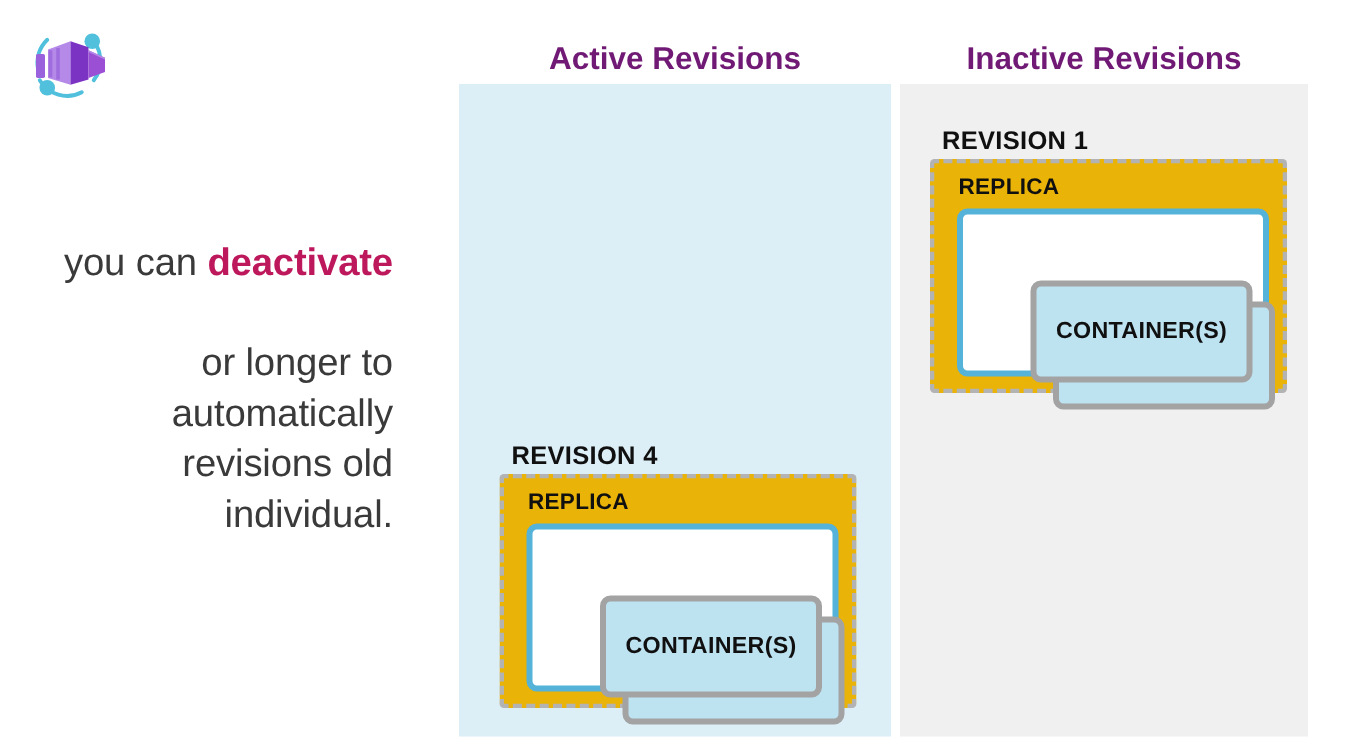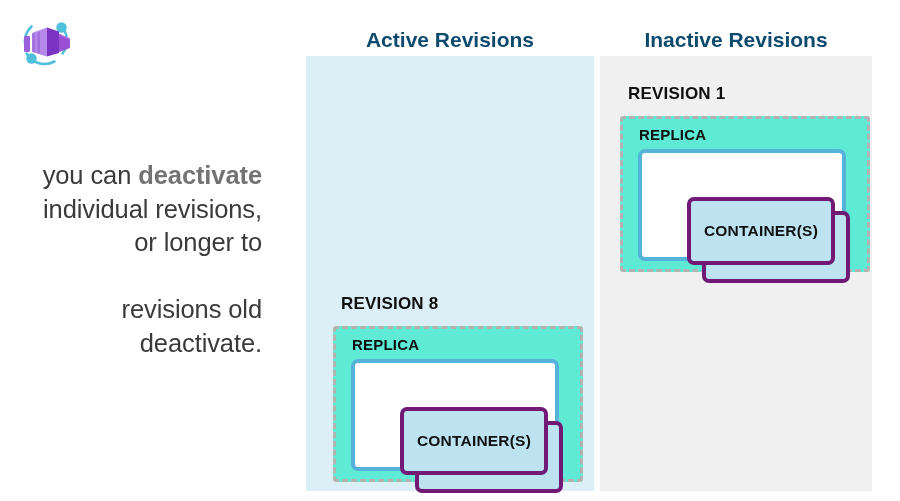--- a/index.html
+++ b/index.html
@@ -32,30 +32,30 @@
     width: 262px;
     text-align: right;
     font-size: 25.5px;
     line-height: 33.5px;
     color: #3a3a3a;
     font-weight: 400;
     letter-spacing: -0.1px;
   }
   #description-text b {
     font-weight: 700;
-    color: #737373;
+    color: #be185d;
   }
 
   
   .column-heading {
     position: absolute;
     top: 28px;
     font-size: 21px;
     font-weight: 700;
-    color: #0c4a6e;
+    color: #701a75;
     text-align: center;
   }
   #heading-active  { left: 306px; width: 288px; }
   #heading-inactive{ left: 600px; width: 272px; }
 
   
   .panel {
     position: absolute;
     top: 56px;
     height: 435px;
@@ -80,26 +80,25 @@
     top: 0px;
     font-size: 17px;
     font-weight: 700;
     color: #101010;
     letter-spacing: 0.2px;
     white-space: nowrap;
   }
 
   .revision-box {
     position: absolute;
-    top: 32px;
+    top: 22px;
     left: 0;
     border: 3px dashed #b3b3b3;
-    background: #5eead4;
+    background: #eab308;
     border-radius: 3px;
-    padding-left: 12px;
   }
 
   .replica-label {
     position: absolute;
     left: 16px;
     top: 7px;
     font-size: 15px;
     font-weight: 700;
     color: #101010;
     letter-spacing: 0.2px;
@@ -109,21 +108,21 @@
   .replica-box {
     position: absolute;
     background: #ffffff;
     border: 4px solid #55b3d9;
     border-radius: 7px;
   }
 
   .container-box {
     position: absolute;
     background: #bde2f0;
-    border: 4px solid #701a75;
+    border: 4px solid #a3a3a3;
     border-radius: 7px;
   }
   .container-box.back  { z-index: 1; }
   .container-box.front { z-index: 2; display: flex; align-items: center; justify-content: center; }
 
   .container-label {
     font-size: 15.5px;
     font-weight: 700;
     color: #101010;
     letter-spacing: 0.2px;
@@ -165,25 +164,25 @@
 
     <path d="M 45 20.5 L 56 25.5 L 56 35 L 45 39 Z" fill="#9b4fd4"></path>
     <path d="M 45 20.5 L 56 25.5 L 56 26.6 L 45 21.7 Z" fill="#b489e8"></path>
   </svg>
 </div>
 
 <div id="description-text">
   <br>
   <br>
   <span>you can </span><b>deactivate</b><br>
-  <span>individual revisions,</span><br>
+  <br>
   <span>or longer to</span><br>
-  <br>
+  <span>automatically</span><br>
   <span>revisions old</span><br>
-  <span>deactivate.</span>
+  <span>individual.</span>
 </div>
 
 <div class="column-heading" id="heading-active">Active Revisions</div>
 
 <div class="column-heading" id="heading-inactive">Inactive Revisions</div>
 
 <div class="panel" id="panel-active"></div>
 <div class="panel" id="panel-inactive"></div>
 
 <div class="revision-group" id="revision-1">
@@ -193,21 +192,21 @@
     <div class="replica-box">
       <div class="container-box back"></div>
       <div class="container-box front">
         <span class="container-label">CONTAINER(S)</span>
       </div>
     </div>
   </div>
 </div>
 
 <div class="revision-group" id="revision-2">
-  <div class="revision-label">REVISION 8</div>
+  <div class="revision-label">REVISION 4</div>
   <div class="revision-box">
     <div class="replica-label">REPLICA</div>
     <div class="replica-box">
       <div class="container-box back"></div>
       <div class="container-box front">
         <span class="container-label">CONTAINER(S)</span>
       </div>
     </div>
   </div>
 </div>

